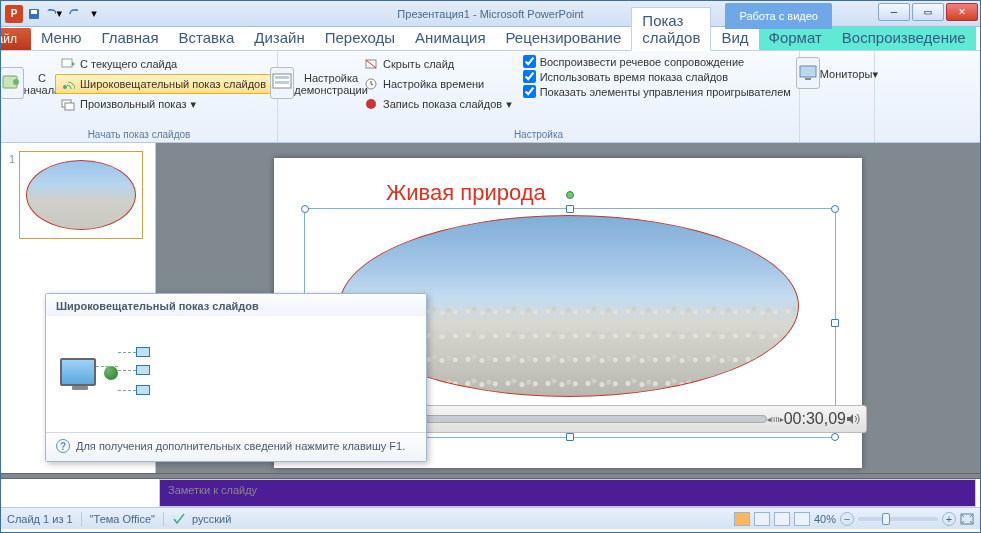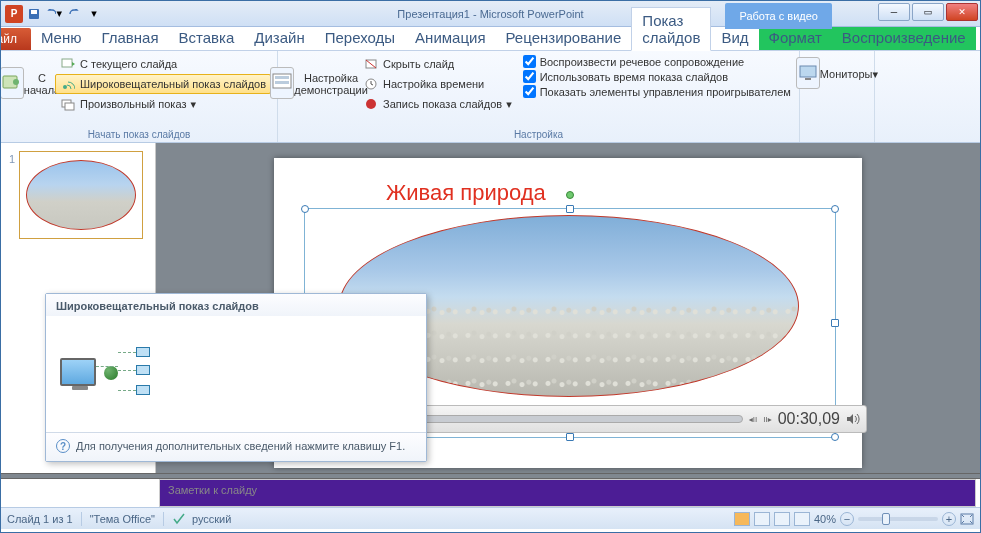--- a/index.html
+++ b/index.html
@@ -10,21 +10,21 @@
   .app-ico { background:#d04423; color:#fff; font-weight:bold; font-size:10px; border-radius:2px; }
   .title-text { position:absolute; left:0; right:0; text-align:center; color:#4a6a92; pointer-events:none; }
   .context-tab { position:absolute; right:148px; top:2px; height:26px; background:#6fa8e8; color:#fff; padding:0 14px; display:flex; align-items:center; border-radius:2px 2px 0 0; }
   .wincontrols { position:absolute; right:0; top:0; display:flex; gap:2px; padding:2px; }
   .wc { width:32px; height:18px; border:1px solid #8aa5c7; border-radius:2px; background:linear-gradient(#f5f9ff,#cfe0f5); display:flex; align-items:center; justify-content:center; font-size:9px; }
   .wc.close { background:linear-gradient(#f08080,#d04423); color:#fff; border-color:#a33; }
   .tabs { height:24px; background:#fff; display:flex; align-items:flex-end; padding:0 18px; border-bottom:1px solid #c1d1e8;justify-content:center; }
   .tab-file { background:linear-gradient(#d85c36,#b8381d); color:#fff; padding:4px 14px; border-radius:2px 2px 0 0; font-size:12px; }
   .tab { padding:4px 10px; color:#3b5a82; font-size:15px; }
   .tab.active { border:1px solid #c1d1e8; border-bottom:1px solid #fff; background:#fff; color:#3b5a82; position:relative; top:1px; }
-  .tab.videofmt, .tab.videoplay { background:#22c55e; }
+  .tab.videofmt, .tab.videoplay { background:#5eead4; }
   .tabs-right { margin-left:auto; display:flex; gap:4px; padding:2px 6px; color:#3b5a82; }
   .ribbon { height:92px; background:linear-gradient(#f7faff,#e8f0fb); border-bottom:1px solid #b7cbe4; display:flex; }
   .grp { border-right:1px solid #cfdceb; padding:3px 6px 2px 6px; display:flex; flex-direction:column; }
   .grp-label { text-align:center; color:#5a7aa5; font-size:10px; margin-top:auto; padding-top:2px; }
   .big-btn { width:46px; display:flex; flex-direction:row; align-items:center; justify-content:center; padding:2px; text-align:center; line-height:1.1; color:#333; border:1px solid transparent; border-radius:3px; }
   .big-ico { width:32px; height:32px; border:1px solid #bbb; border-radius:3px; background:#eef5ff; display:flex; align-items:center; justify-content:center; margin-bottom:2px; }
   .row-btn { display:flex; align-items:center; gap:4px; padding:1px 4px; color:#333; border:1px solid transparent; border-radius:2px; }
   .row-btn.hi { background:linear-gradient(#fff3c8,#ffe08a); border-color:#e7b21b; }
   .small-ico { width:16px; height:16px; display:inline-flex; align-items:center; justify-content:center; }
   .chk { display:flex; align-items:center; gap:4px; padding:1px 2px; color:#333; }
@@ -41,21 +41,21 @@
   .sel-frame { position:absolute; top:50px; left:30px; width:532px; height:230px; border:1px solid #7fb3d5; }
   .handle { position:absolute; width:8px; height:8px; background:#fff; border:1px solid #3a7ab5; border-radius:50%; }
   .h-tl{top:-4px;left:-4px}.h-tr{top:-4px;right:-4px}.h-bl{bottom:-4px;left:-4px}.h-br{bottom:-4px;right:-4px}
   .h-tm{top:-4px;left:50%;margin-left:-4px;border-radius:1px}
   .h-bm{bottom:-4px;left:50%;margin-left:-4px;border-radius:1px}
   .h-ml{left:-4px;top:50%;margin-top:-4px;border-radius:1px}
   .h-mr{right:-4px;top:50%;margin-top:-4px;border-radius:1px}
   .rotate{position:absolute;top:-18px;left:50%;margin-left:-4px;width:8px;height:8px;background:#6fc96f;border:1px solid #3a8a3a;border-radius:50%}
   .oval-pic { position:absolute; top:6px; left:34px; width:460px; height:182px; border-radius:50%; border:1.5px solid #c0392b; background:linear-gradient(#80aed8 0%, #a8c8e8 30%, #c4dcef 45%, #d8d8d0 60%, #c8c8c0 80%, #b8b8b0 100%); overflow:hidden; }
   .birds { position:absolute; bottom:0; left:0; right:0; height:55%; background: radial-gradient(circle at 20% 60%, #e0e0d8 2px, transparent 3px), radial-gradient(circle at 35% 50%, #d0d0c8 2px, transparent 3px), radial-gradient(circle at 55% 65%, #e0e0d8 2px, transparent 3px), radial-gradient(circle at 72% 55%, #d0d0c8 2px, transparent 3px), radial-gradient(circle at 88% 62%, #e0e0d8 2px, transparent 3px); background-size:40px 24px; }
-  .player { position:absolute; bottom:4px; left:30px; width:532px; height:28px; background:linear-gradient(#f5f5f5,#e0e0e0); border:1px solid #bbb; border-radius:3px; display:flex; align-items:center; padding:0 6px; gap:6px; }
+  .player { position:absolute; bottom:4px; left:30px; width:532px; height:28px; background:linear-gradient(#f5f5f5,#e0e0e0); border:1px solid #bbb; border-radius:3px; display:flex; align-items:center; padding:0 6px; }
   .play-btn { width:18px; height:18px; display:flex; align-items:center; justify-content:center; }
   .pb-bar { flex:1; height:8px; background:#c8ccd2; border-radius:4px; border:1px solid #aaa; }
   .pb-ctrl { color:#666; font-size:8px; }
   .time { color:#444; font-size:16px; }
   .notes-split { height:6px; background:#808890; border-top:1px solid #666; border-bottom:1px solid #666; cursor:row-resize; }
   .notes { height:28px; background:#4c1d95; padding:4px 8px; color:#888; font-style:normal; border:1px solid #ccc; margin:0 4px 0 158px; }
   .statusbar { height:22px; background:linear-gradient(#e8f0fb,#d5e3f3); border-top:1px solid #b7cbe4; display:flex; align-items:center; padding:0 6px; gap:6px; color:#4a6686; font-size:10px; }
   .st-sep { width:1px; height:14px; background:#b7cbe4; margin:0 2px; }
   .st-right { margin-left:auto; display:flex; align-items:center; gap:4px; }
   .view-btn { width:16px; height:14px; border:1px solid #9ab5d5; background:#eaf2fb; }

